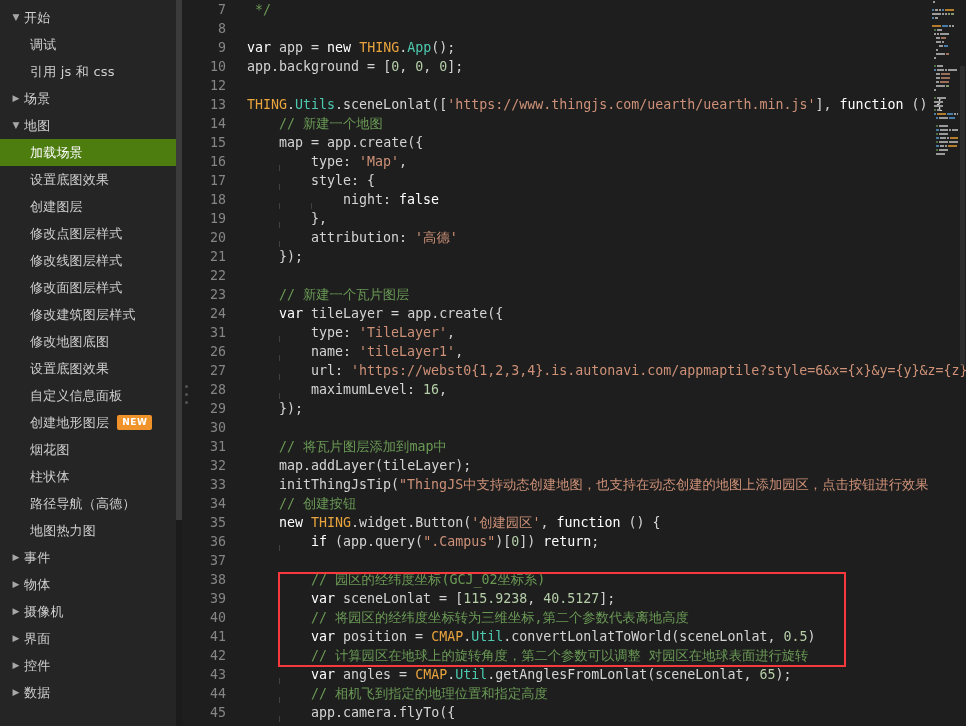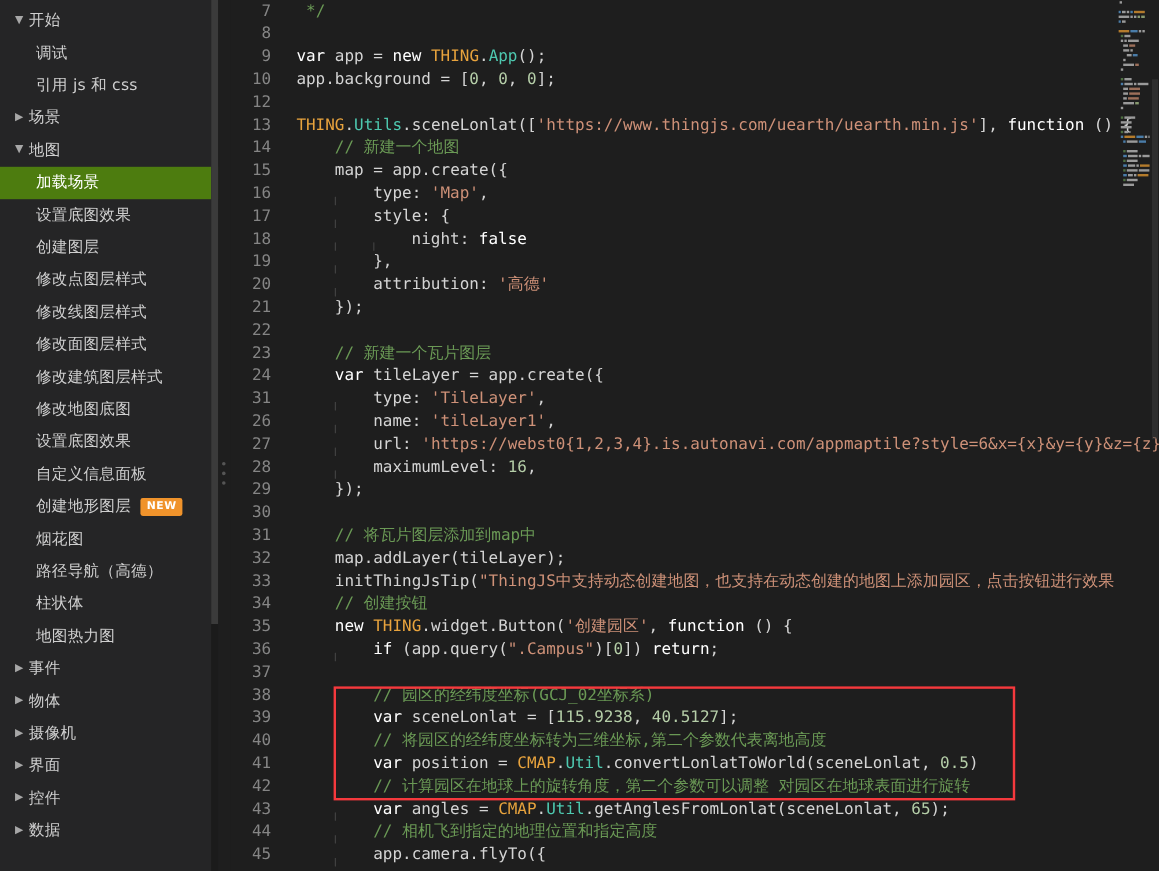--- a/index.html
+++ b/index.html
@@ -272,24 +272,24 @@
           <span class="label">自定义信息面板</span>
         </li>
         <li class="tree-item child">
           <span class="label">创建地形图层</span>
           <span class="badge-new">NEW</span>
         </li>
         <li class="tree-item child">
           <span class="label">烟花图</span>
         </li>
         <li class="tree-item child">
+          <span class="label">柱状体</span>
+        </li>
+        <li class="tree-item child">
           <span class="label">路径导航（高德）</span>
-        </li>
-        <li class="tree-item child">
-          <span class="label">柱状体</span>
         </li>
         <li class="tree-item child">
           <span class="label">地图热力图</span>
         </li>
         <li class="tree-item group">
           <span class="caret">▶</span>
           <span class="label">事件</span>
         </li>
         <li class="tree-item group">
           <span class="caret">▶</span>

